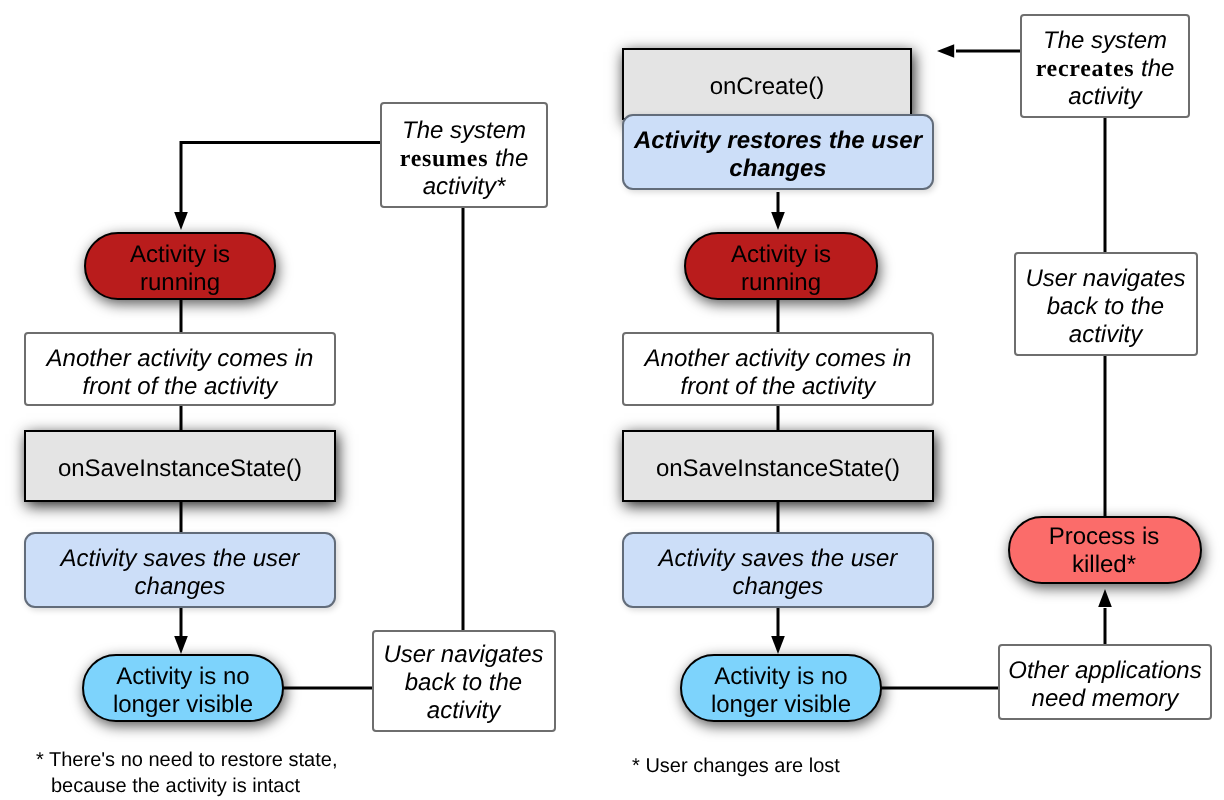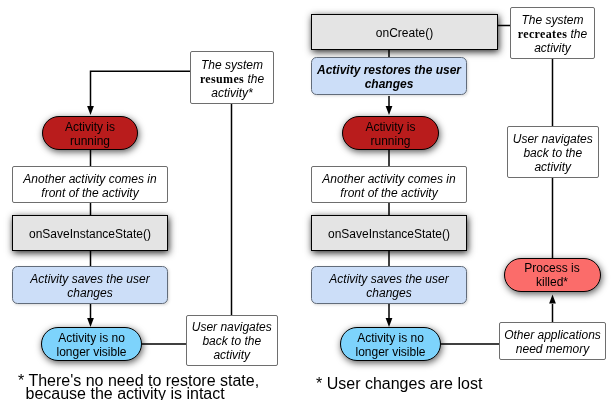--- a/index.html
+++ b/index.html
@@ -18,21 +18,21 @@
   .mbox{background:#e4e4e4;border:1.6px solid #000000;font-size:12px;
         box-shadow:1px 2px 7px rgba(0,0,0,0.85);}
   .bbox{background:#ccdef8;border:1.05px solid #626c7a;border-radius:5.5px;
         font-style:italic;font-size:12px;box-shadow:1px 1px 3px rgba(0,0,0,0.16);}
   .pill{border:1.6px solid #000;font-size:12px;border-radius:999px;
         box-shadow:1px 2px 7px rgba(0,0,0,0.65);}
   .green{background:#b91c1c;}
   .yellow{background:#7dd3fc;}
   .red{background:#fb6c6a;}
   .wbox b{letter-spacing:0.35px;font-family:Liberation Serif, serif;}
-  .note{position:absolute;font-size:16px;color:#000;line-height:13px;white-space:pre;transform:translateZ(0);}
+  .note{position:absolute;font-size:10px;color:#000;line-height:13px;white-space:pre;transform:translateZ(0);}
 </style>
 </head>
 <body>
 
 <div id="stage">
 <svg class="wires" viewBox="0 0 612 400">
   <polyline points="190,71.3 90.5,71.3 90.5,107" fill="none" stroke="#000" stroke-width="1.5"></polyline>
   <path d="M 87.1,106.0 L 93.9,106.0 L 90.5,115 Z" fill="#000"></path>
   <polyline points="90.5,150 90.5,166" fill="none" stroke="#000" stroke-width="1.5"></polyline>
   <polyline points="90.5,203 90.5,215" fill="none" stroke="#000" stroke-width="1.5"></polyline>
@@ -77,21 +77,21 @@
     </div>
   <div class="node pill yellow" style="left:41px;top:327px;width:101px;height:34px;">
       <span class="lbl">Activity is no
 longer visible</span>
     </div>
   <div class="node wbox" style="left:186px;top:315px;width:91.5px;height:50.5px;">
       <span class="lbl">User navigates
 back to the
 activity</span>
     </div>
-  <div class="node mbox" style="left:311px;top:14px;width:187px;height:36px;">
+  <div class="node mbox" style="left:311px;top:24px;width:145px;height:36px;">
       <span class="lbl">onCreate()</span>
     </div>
   <div class="node bbox" style="left:311px;top:57px;width:156px;height:38px;font-weight:bold;">
       <span class="lbl">Activity restores the user
 changes</span>
     </div>
   <div class="node pill green" style="left:342px;top:116px;width:97px;height:34px;">
       <span class="lbl">Activity is
 running</span>
     </div>

